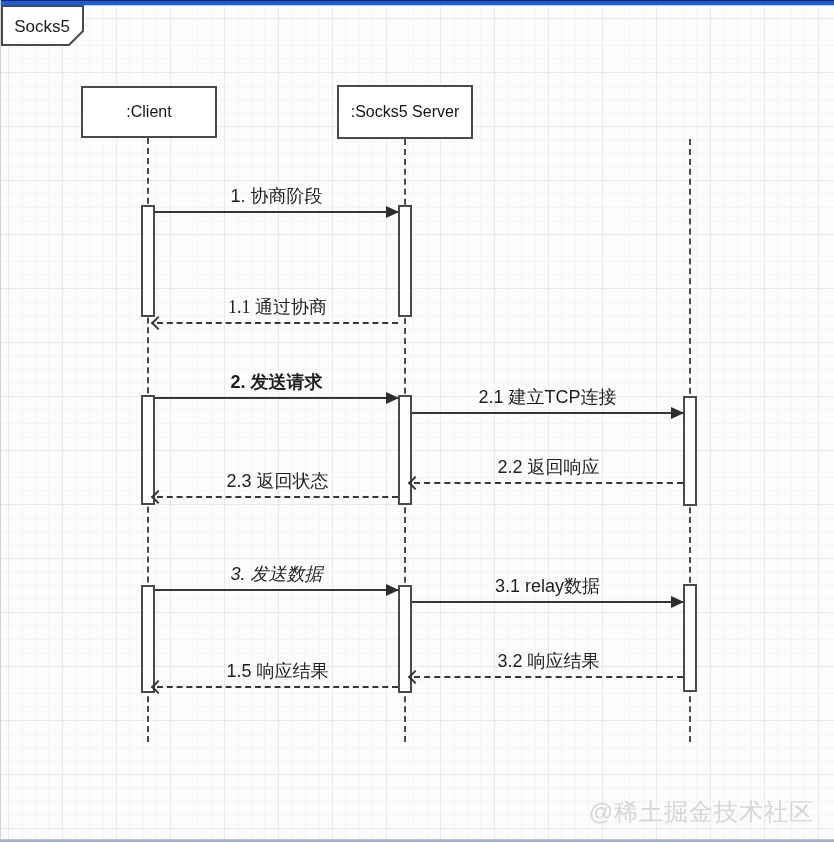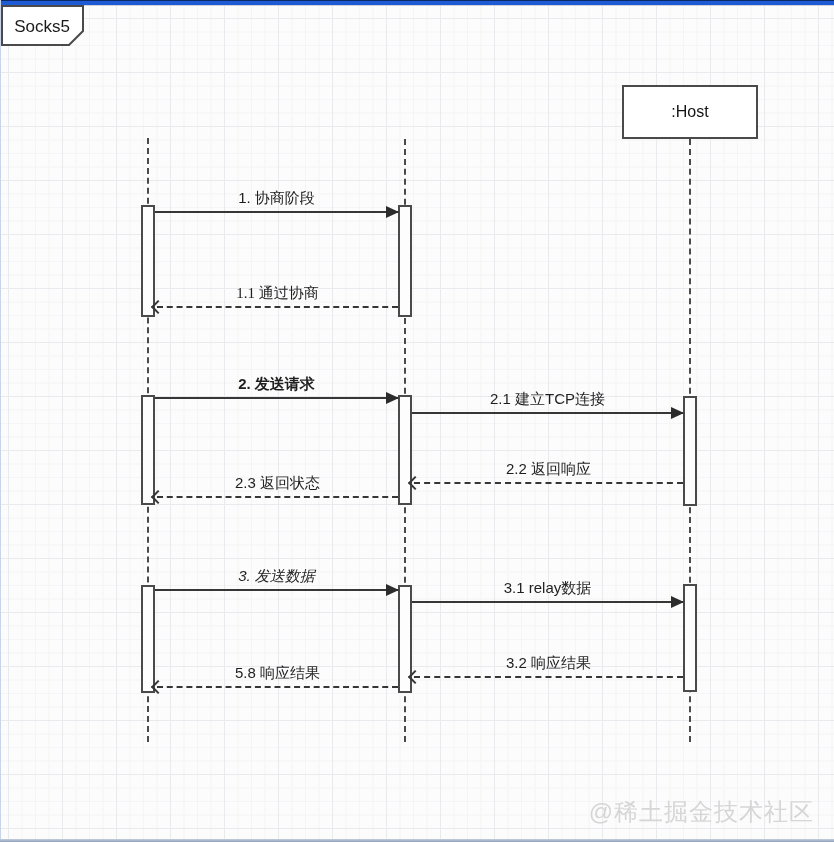--- a/index.html
+++ b/index.html
@@ -32,21 +32,21 @@
     font-size:16px; color:#141414; }
 
   .lifeline { position:absolute; width:0; border-left:2px dashed #4a4a4a; }
 
   .activation { position:absolute; width:14px; background:#fdfdfd; border:2px solid #4a4a4a; }
 
   .msg { position:absolute; height:2px; }
   .msg .line { position:absolute; left:0; right:0; top:0; border-top:2px solid #363636; }
   .msg.dashed .line { border-top-style:dashed; }
   .msg .label { position:absolute; left:0; width:100%; bottom:5px; text-align:center;
-    font-size:15px; color:#1f1f1f; white-space:nowrap; }
+    font-size:18px; color:#1f1f1f; white-space:nowrap; }
   .msg .head-solid { position:absolute; right:-1px; top:-5px; width:0; height:0;
     border-left:13px solid #2c2c2c; border-top:6px solid transparent; border-bottom:6px solid transparent; }
   .msg .head-open { position:absolute; left:-4px; top:-4px; width:10px; height:10px;
     border-left:2px solid #363636; border-top:2px solid #363636; transform:rotate(-45deg); }
 
   .watermark { position:absolute; right:20px; top:796px; font-size:24px; color:#d6d6d6;
     letter-spacing:1px; }
 </style>
 </head>
 <body>
@@ -54,22 +54,25 @@
 <div class="screen">
 
   <div class="topbar"></div>
   <div class="leftedge"></div>
 
   <svg class="frame-label" width="84" height="41" viewBox="0 0 84 41">
     <polygon points="1,1 82,1 82,26 68,40 1,40" fill="#ffffff" stroke="#4a4a4a" stroke-width="2"></polygon>
     <text x="41" y="27" text-anchor="middle">Socks5</text>
   </svg>
 
-  <div class="actor" style="left:622px; top:85px; height:54px;">
-    <span>:Host</span>
+  <div class="actor" style="left:81px;  top:86px;">
+    <span>:Client</span>
+  </div>
+  <div class="actor" style="left:337px; top:85px; height:54px;">
+    <span>:Socks5 Server</span>
   </div>
 
   <div class="lifeline" style="left:147px; top:138px; height:604px;"></div>
   <div class="lifeline" style="left:404px; top:139px; height:603px;"></div>
   <div class="lifeline" style="left:689px; top:139px; height:603px;"></div>
 
   <div class="activation" style="left:141px; top:205px; height:112px;"></div>
   <div class="activation" style="left:398px; top:205px; height:112px;"></div>
   <div class="activation" style="left:141px; top:395px; height:110px;"></div>
   <div class="activation" style="left:398px; top:395px; height:110px;"></div>
@@ -77,21 +80,21 @@
   <div class="activation" style="left:141px; top:585px; height:108px;"></div>
   <div class="activation" style="left:398px; top:585px; height:108px;"></div>
   <div class="activation" style="left:683px; top:584px; height:108px;"></div>
 
   <div class="msg solid" style="left:155px; top:211px; width:243px;">
     <div class="label">1. 协商阶段</div>
     <div class="line"></div>
     <div class="head-solid"></div>
   </div>
 
-  <div class="msg dashed" style="left:157px; top:306px; width:241px;font-family:Liberation Serif, serif;">
+  <div class="msg dashed" style="left:157px; top:322px; width:241px;font-family:Liberation Serif, serif;">
     <div class="label">1.1 通过协商</div>
     <div class="line"></div>
     <div class="head-open"></div>
   </div>
 
   <div class="msg solid" style="left:155px; top:397px; width:243px;font-weight:bold;">
     <div class="label">2. 发送请求</div>
     <div class="line"></div>
     <div class="head-solid"></div>
   </div>
@@ -126,21 +129,21 @@
     <div class="head-solid"></div>
   </div>
 
   <div class="msg dashed" style="left:414px; top:676px; width:269px;text-decoration:underline;">
     <div class="label">3.2 响应结果</div>
     <div class="line"></div>
     <div class="head-open"></div>
   </div>
 
   <div class="msg dashed" style="left:157px; top:686px; width:241px;">
-    <div class="label">5.8 响应结果</div>
+    <div class="label">1.5 响应结果</div>
     <div class="line"></div>
     <div class="head-open"></div>
   </div>
 
   <div class="watermark">@稀土掘金技术社区</div>
 
   <div class="bottombar"></div>
 </div>
 
 </body></html>

